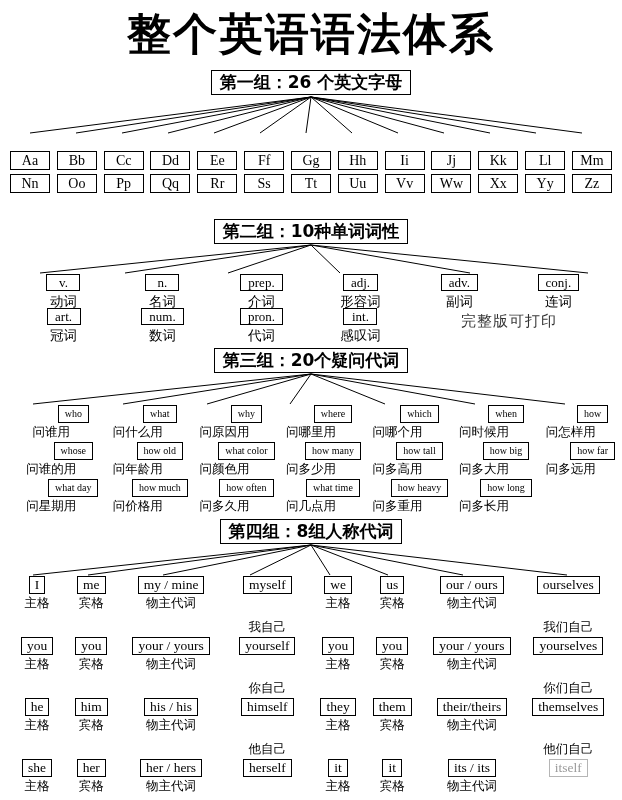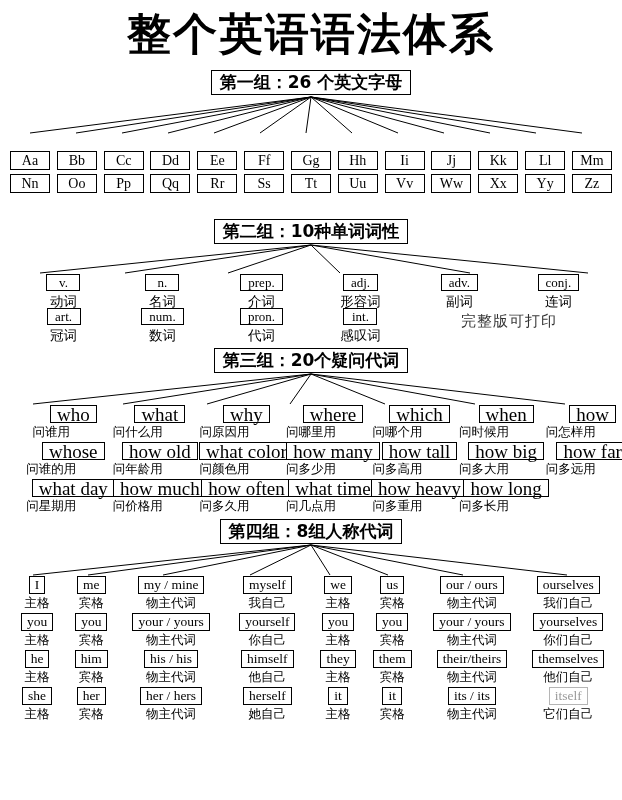--- a/index.html
+++ b/index.html
@@ -76,32 +76,32 @@
     font-size:15px;
     letter-spacing:1px;
     transform:skewX(-4px);
     opacity:.8;
     padding-top:4px;
   }
 
   
   .q-row{display:flex;padding:0 8px;}
   .q-cell{width:14.2857%;display:flex;flex-direction:column;align-items:center;}
-  .q-cell .cellbox{height:18px;padding:8px 6px;font-size:19px;margin-left:44px;}
+  .q-cell .cellbox{height:18px;padding:8px 6px;font-size:10px;margin-left:44px;}
   .q-cell .cn{margin-top:2px;font-size:12.5px;}
 
   
   .p-row{display:flex;padding:0 10px;}
   .p-cell{display:flex;flex-direction:column;align-items:center;}
   .p-cell .cellbox{height:18px;padding:0 5px;font-size:13.5px;}
   .p-cell .cn{margin-top:2px;font-size:12.5px;}
   .p-w1{width:9.0%;}
   .p-w2{width:9.0%;}
   .p-w3{width:17.5%;}
-  .p-w4{width:14.5%;}
+  .p-w4{width:14.5%;gap:24px;}
   .faded{color:#9a9a9a;border-color:#b5b5b5;}
 </style>
 </head>
 <body>
 
 <div class="page">
 
   <div class="title">整个英语语法体系</div>
 
   <div class="hdr-wrap">

